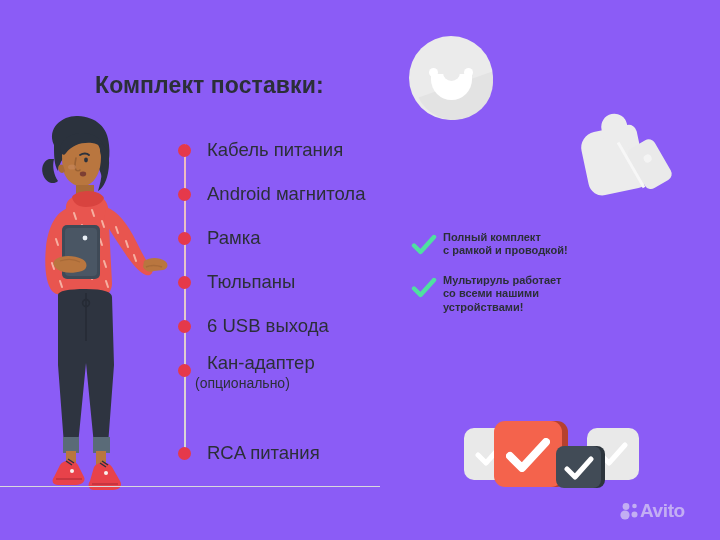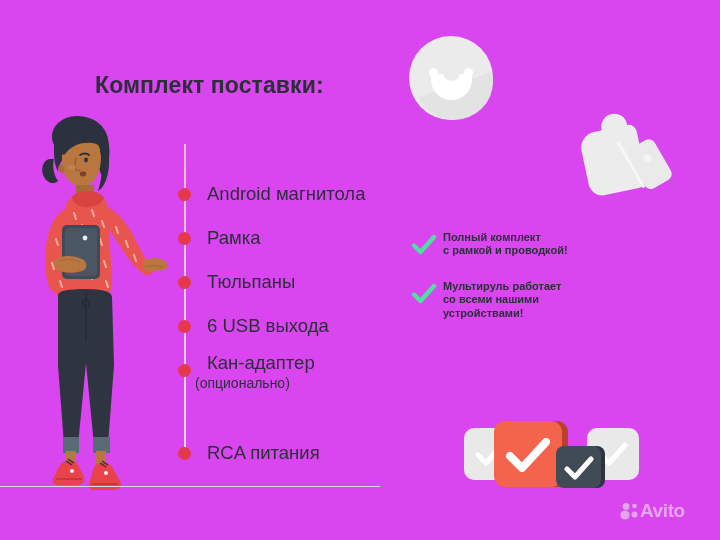--- a/index.html
+++ b/index.html
@@ -10,21 +10,21 @@
     width: 720px;
     height: 540px;
     background: #ffffff;
     font-family: "Liberation Sans", sans-serif;
     overflow: hidden;
   }
   #stage {
     position: relative;
     width: 720px;
     height: 540px;
-    background: #d946ef;
+    background: #8b5cf6;
     overflow: hidden;
   }
 
   
   .smiley-wrap {
     position: absolute;
     left: 409px;
     top: 36px;
     width: 84px;
     height: 84px;
@@ -286,20 +286,24 @@
     <div class="thumb-up"></div>
     <div class="thumb-sep"></div>
     <div class="thumb-cuff"></div>
   </div>
 
   <div class="page-title">Комплект поставки:</div>
 
   <div class="timeline">
     <div class="timeline-rail"></div>
 
+    <div class="tl-item" style="top:0px">
+      <div class="tl-dot"></div>
+      <div><span class="tl-label">Кабель питания</span></div>
+    </div>
 
     <div class="tl-item" style="top:44px">
       <div class="tl-dot"></div>
       <div><span class="tl-label">Android магнитола</span></div>
     </div>
 
     <div class="tl-item" style="top:88px">
       <div class="tl-dot"></div>
       <div><span class="tl-label">Рамка</span></div>
     </div>
@@ -332,21 +336,21 @@
   <div class="benefits">
 
     <div class="benefit">
       <svg class="check-icon" viewBox="0 0 26 26">
         <path d="M3 13.5 L9.5 20 L23 5" fill="none" stroke="#4fe0a0" stroke-width="4.4" stroke-linecap="round" stroke-linejoin="round"></path>
       </svg>
       <div class="benefit-text">Полный комплект
 с рамкой и проводкой!</div>
     </div>
 
-    <div class="benefit" style="margin-top:22px">
+    <div class="benefit" style="margin-top:16px">
       <svg class="check-icon" viewBox="0 0 26 26">
         <path d="M3 13.5 L9.5 20 L23 5" fill="none" stroke="#4fe0a0" stroke-width="4.4" stroke-linecap="round" stroke-linejoin="round"></path>
       </svg>
       <div class="benefit-text">Мультируль работает
 со всеми нашими
 устройствами!</div>
     </div>
 
   </div>
 

